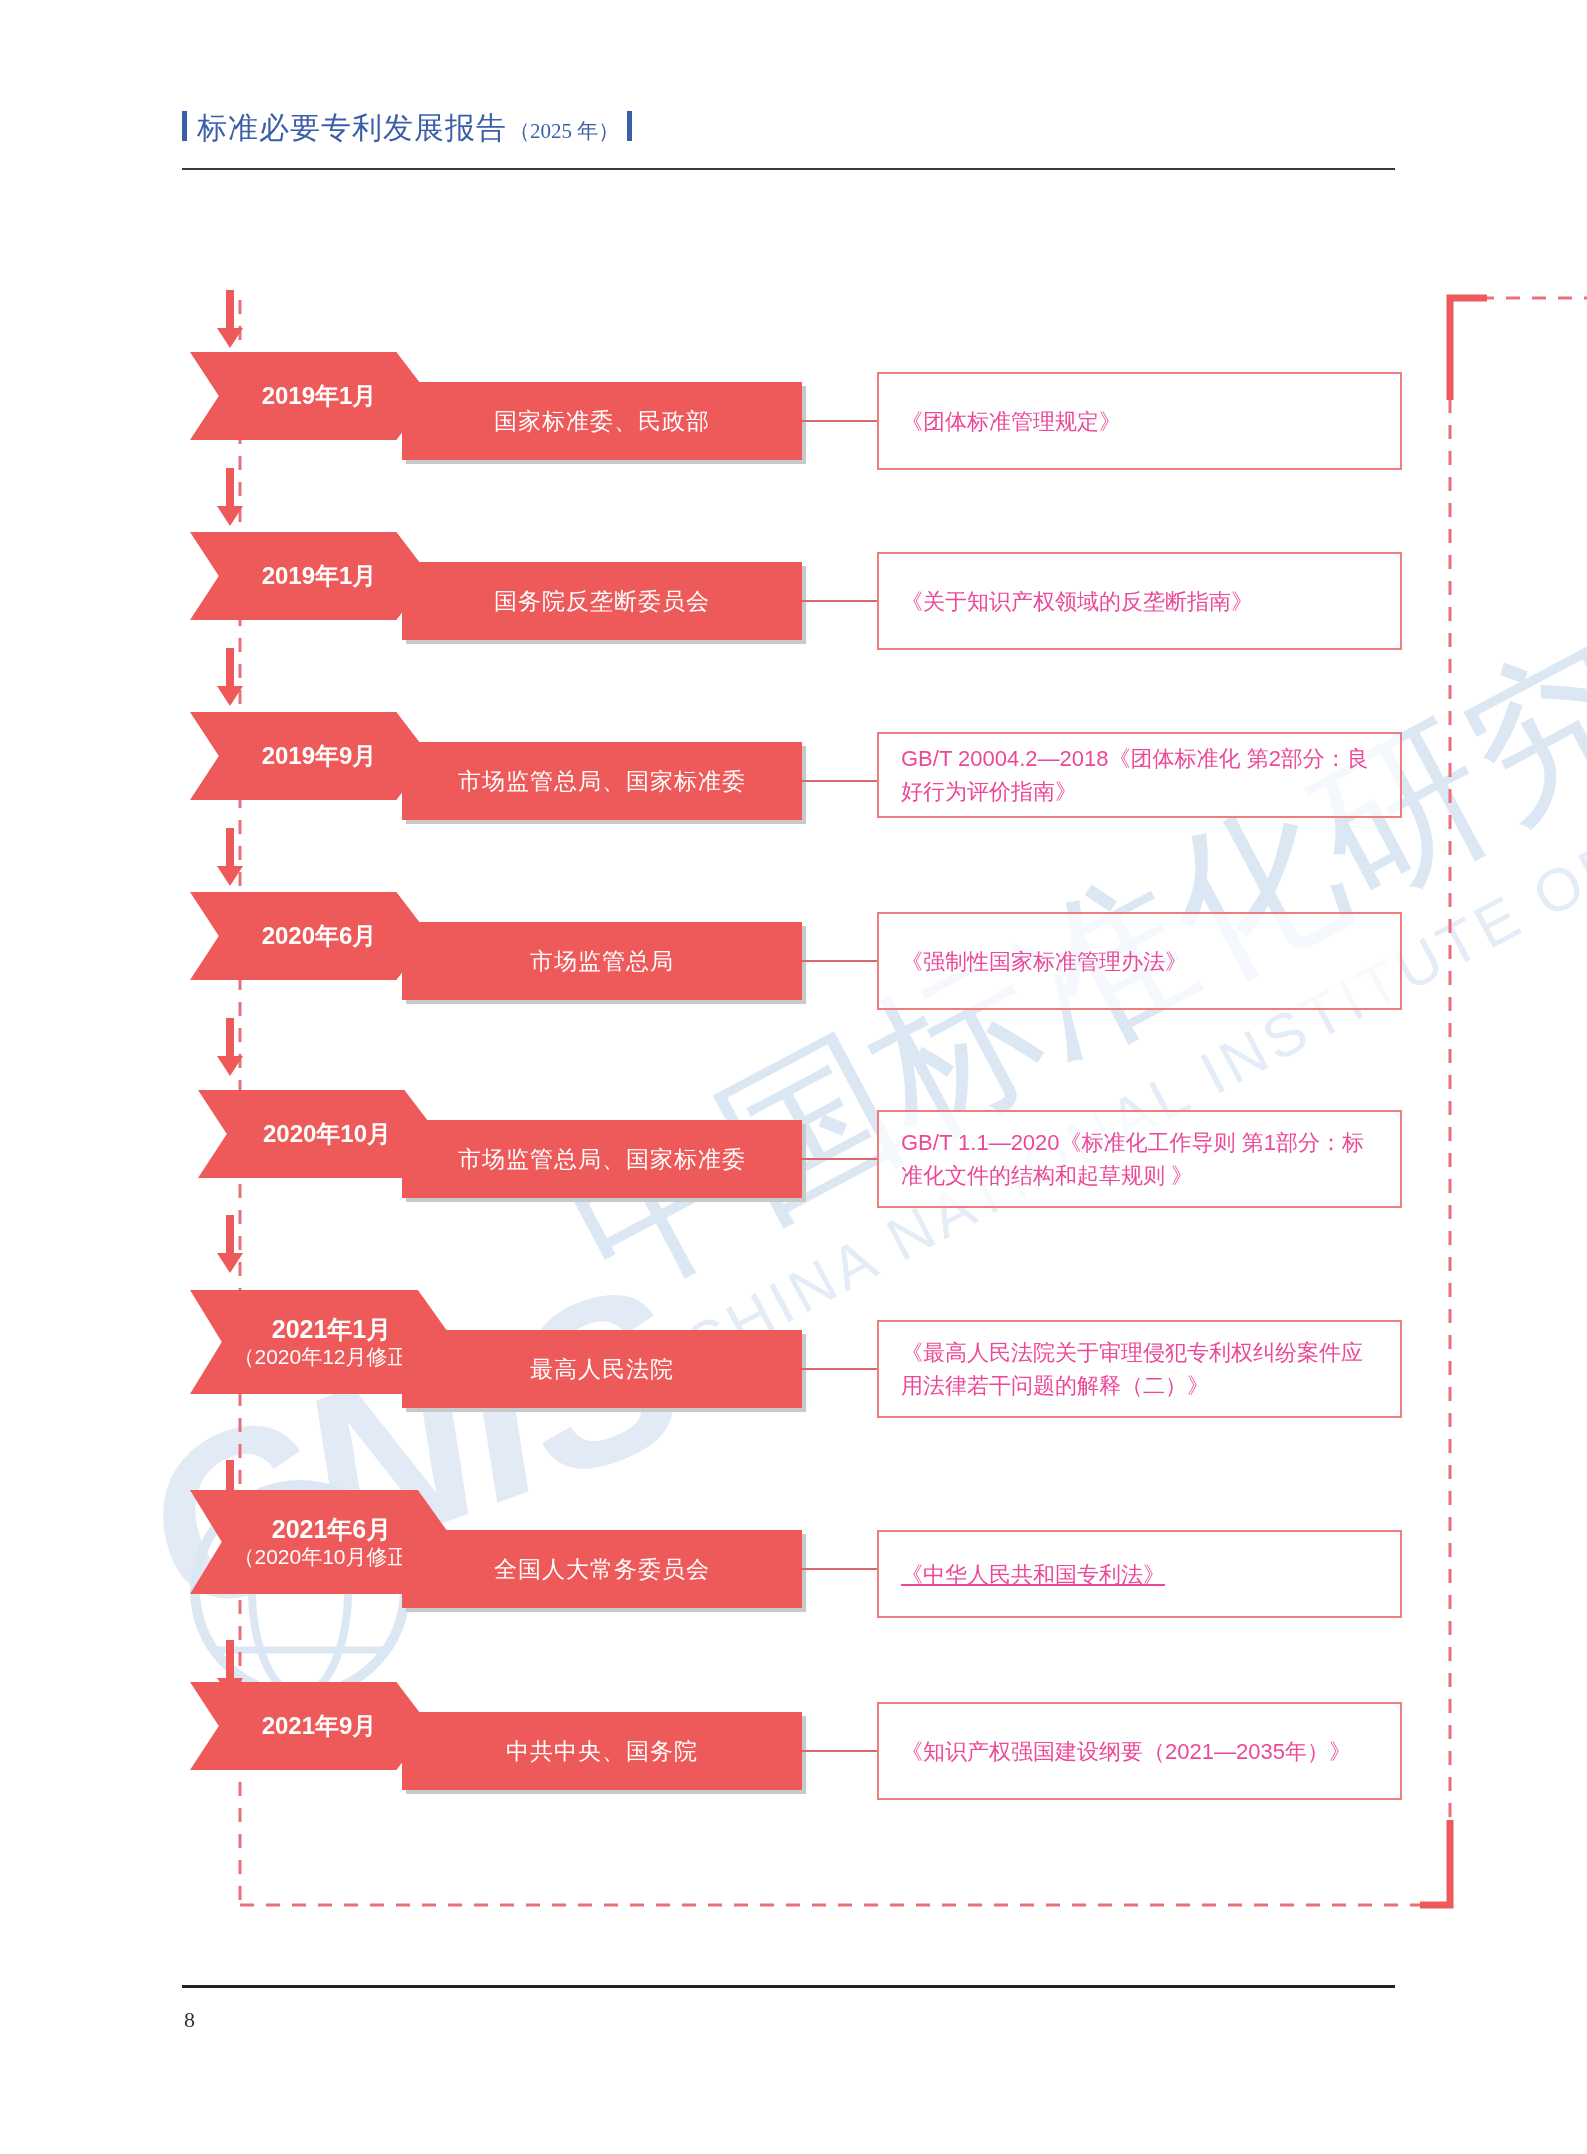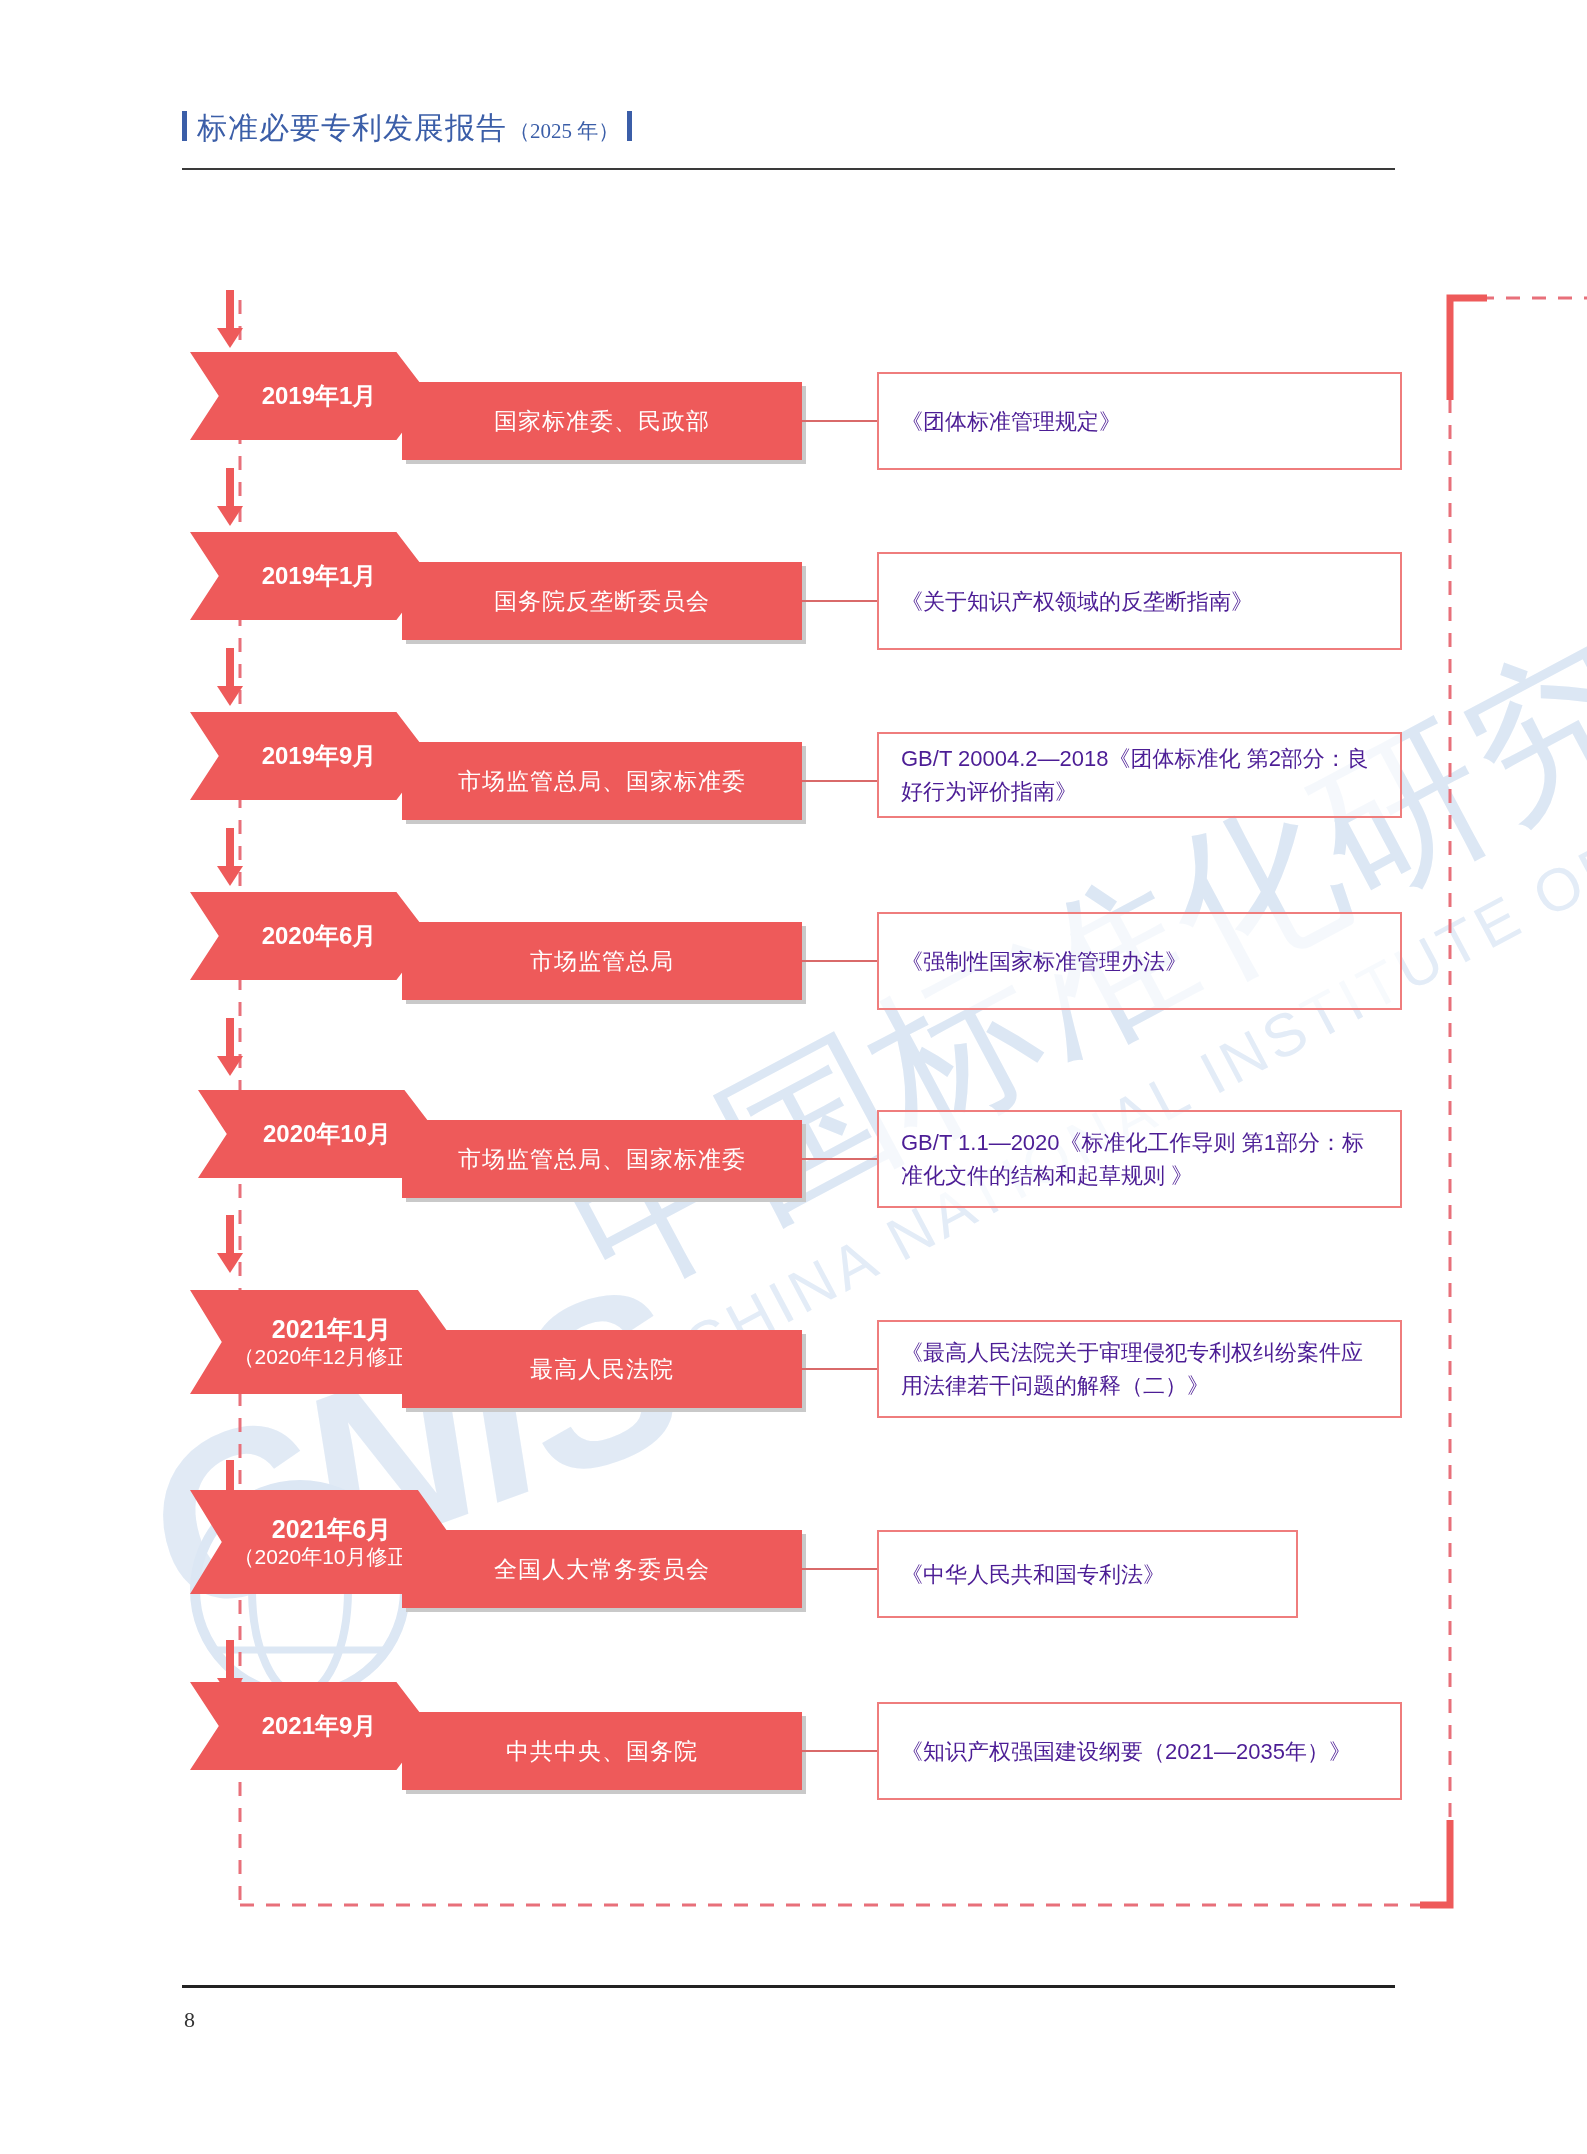--- a/index.html
+++ b/index.html
@@ -161,21 +161,21 @@
 
   
   .docbox {
     position: absolute;
     border: 2px solid #ef7d7d;
     background: rgba(255,255,255,0.72);
     box-sizing: border-box;
     display: flex;
     align-items: center;
     padding: 8px 22px;
-    color: #4c1d95;
+    color: #ec4899;
     font-size: 22px;
     line-height: 1.5;
   }
   .docbox .doctext { display: block; }
   .arrow-stem {
     position: absolute;
     width: 8px;
     background: #ee5a5a;
     z-index: 3;
   }
@@ -341,21 +341,21 @@
 
   <div class="row" style="left:190px; top:1490px; width:1210px;">
     <div class="chev two-line" style="left:0; top:0; width:265px;">
       <span class="chev-l1">2021年6月</span>
       <span class="chev-l2">（2020年10月修正）</span>
     </div>
     <div class="agency" style="left:212px; top:40px; width:400px;">
       <span>全国人大常务委员会</span>
     </div>
     <div class="connector" style="left:612px; top:78px; width:75px;"></div>
-    <div class="docbox" style="left:687px; top:40px; width:421px; height:88px;">
+    <div class="docbox" style="left:687px; top:40px; width:525px; height:88px;text-decoration:underline;">
       <span class="doctext">《中华人民共和国专利法》</span>
     </div>
   </div>
 
   <div class="row" style="left:190px; top:1682px; width:1210px;">
     <div class="chev" style="left:0; top:0;">
       <span class="chev-l1">2021年9月</span>
     </div>
     <div class="agency" style="left:212px; top:30px; width:400px;">
       <span>中共中央、国务院</span>

